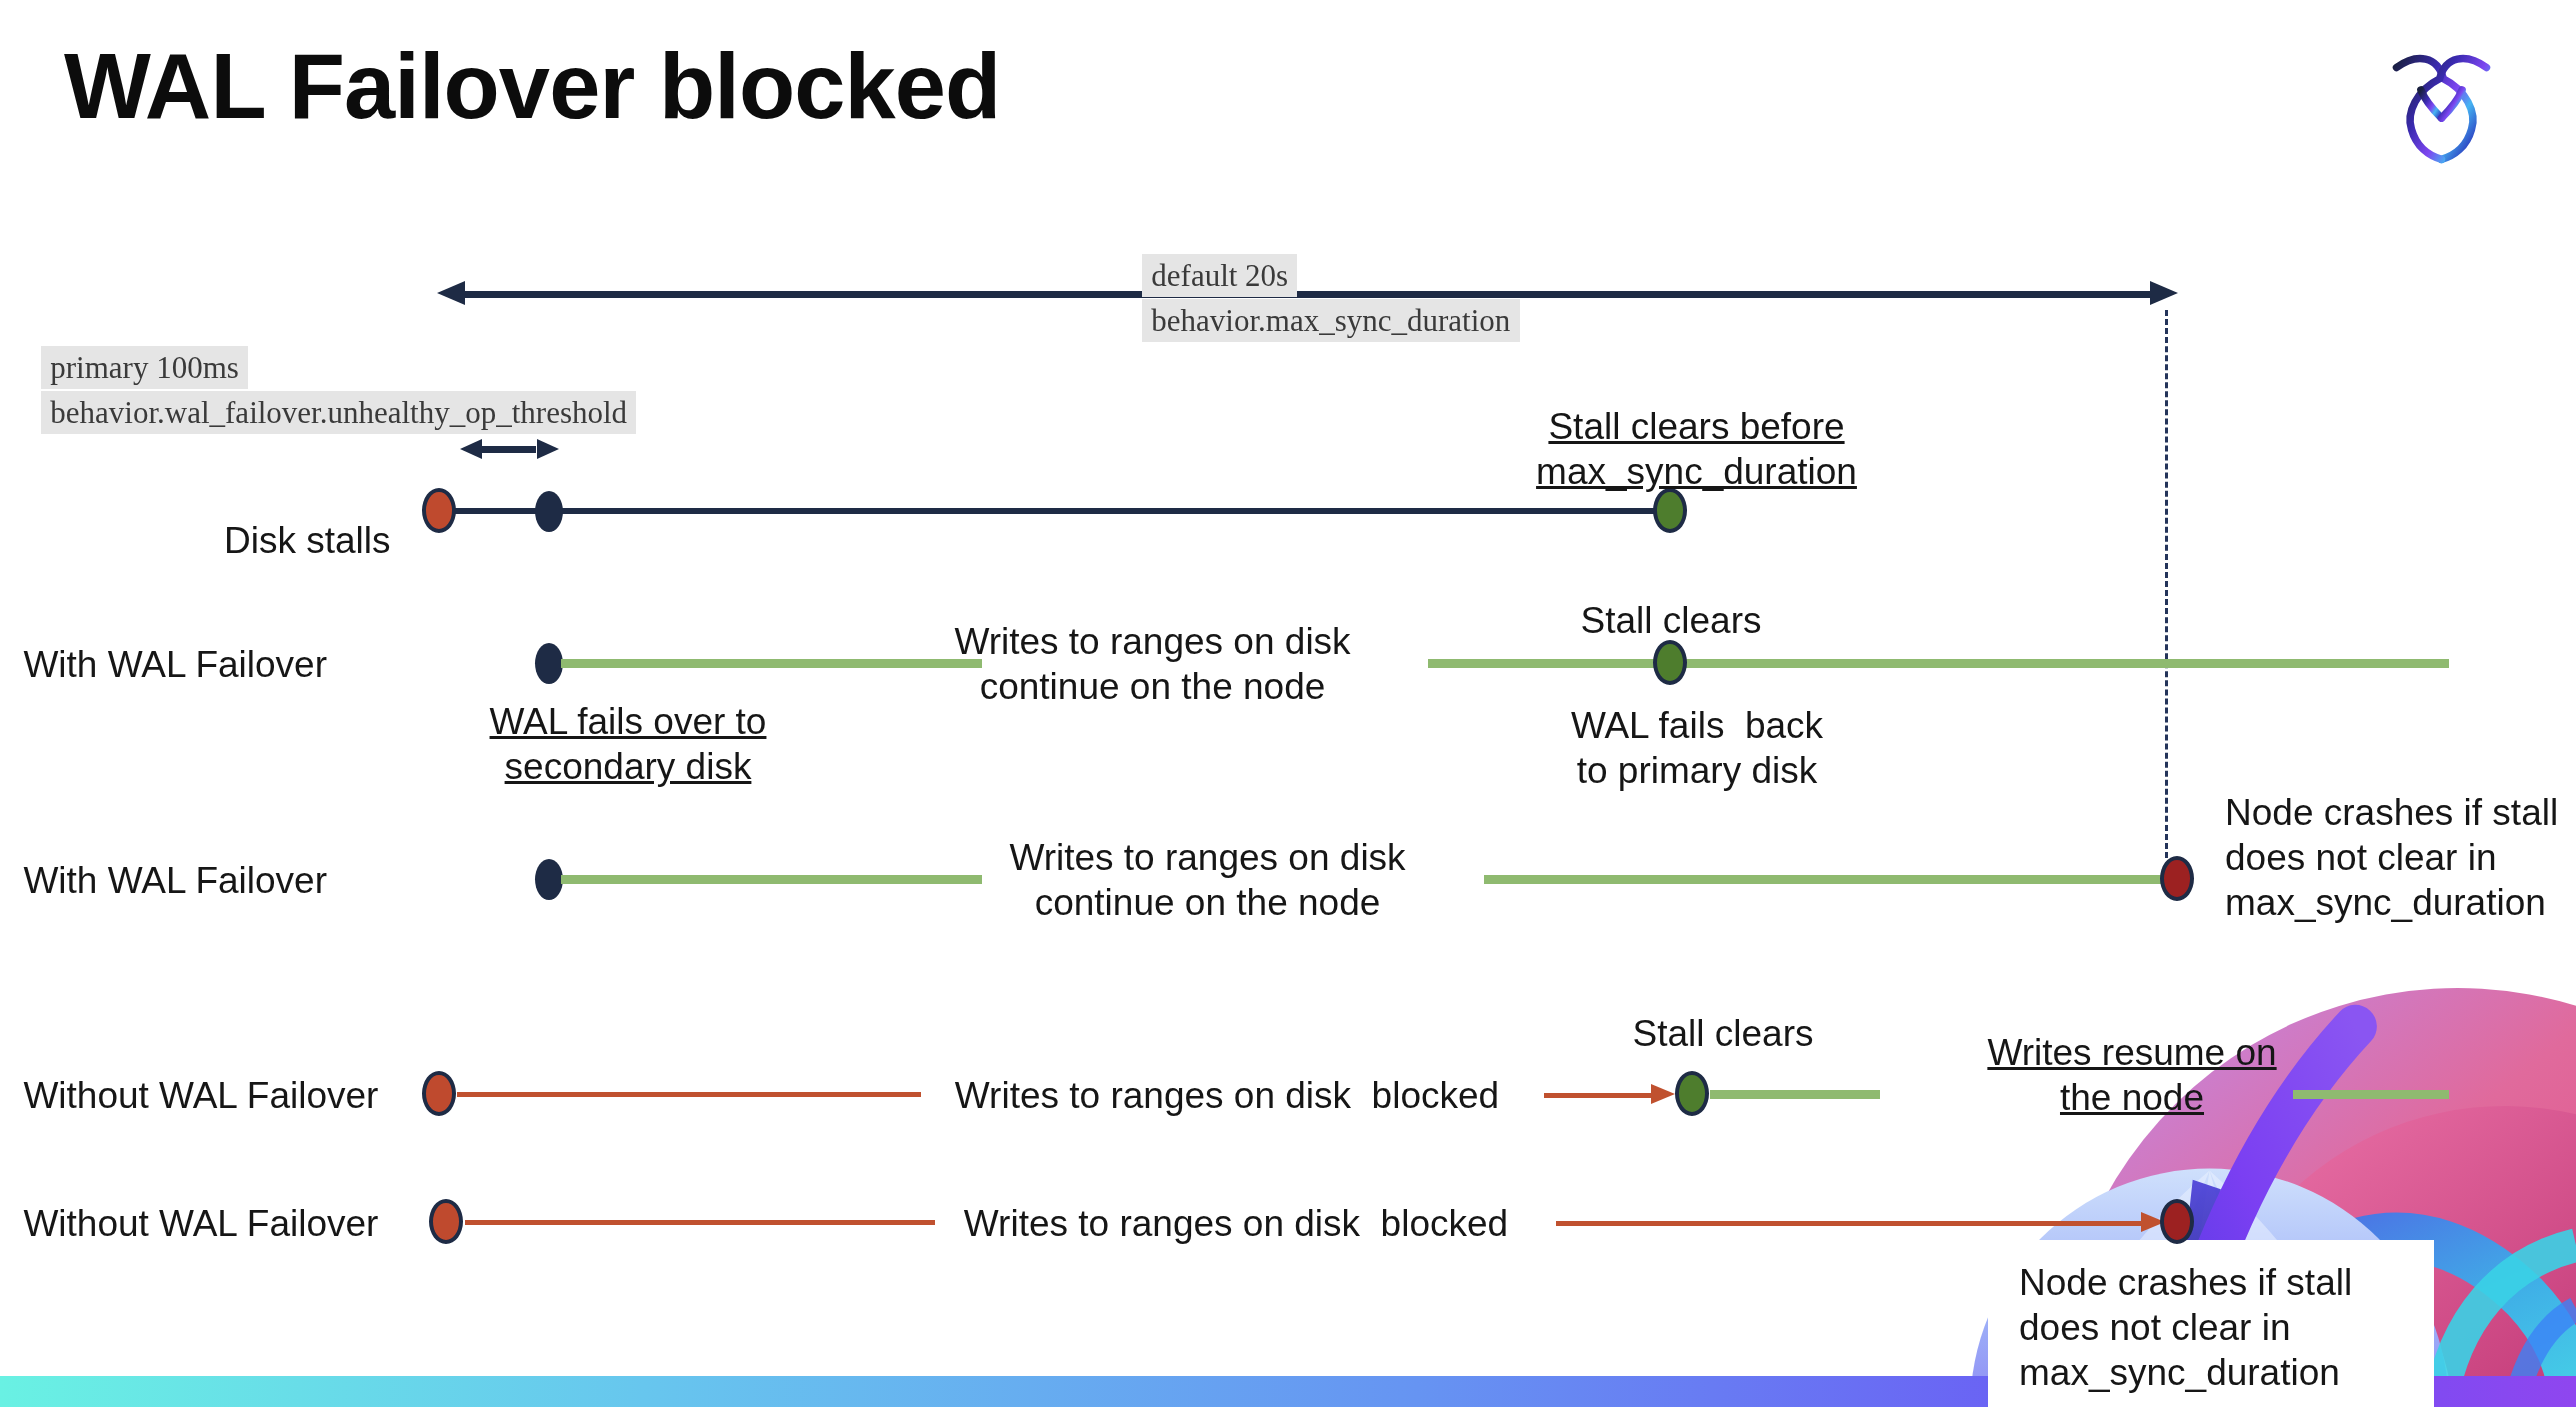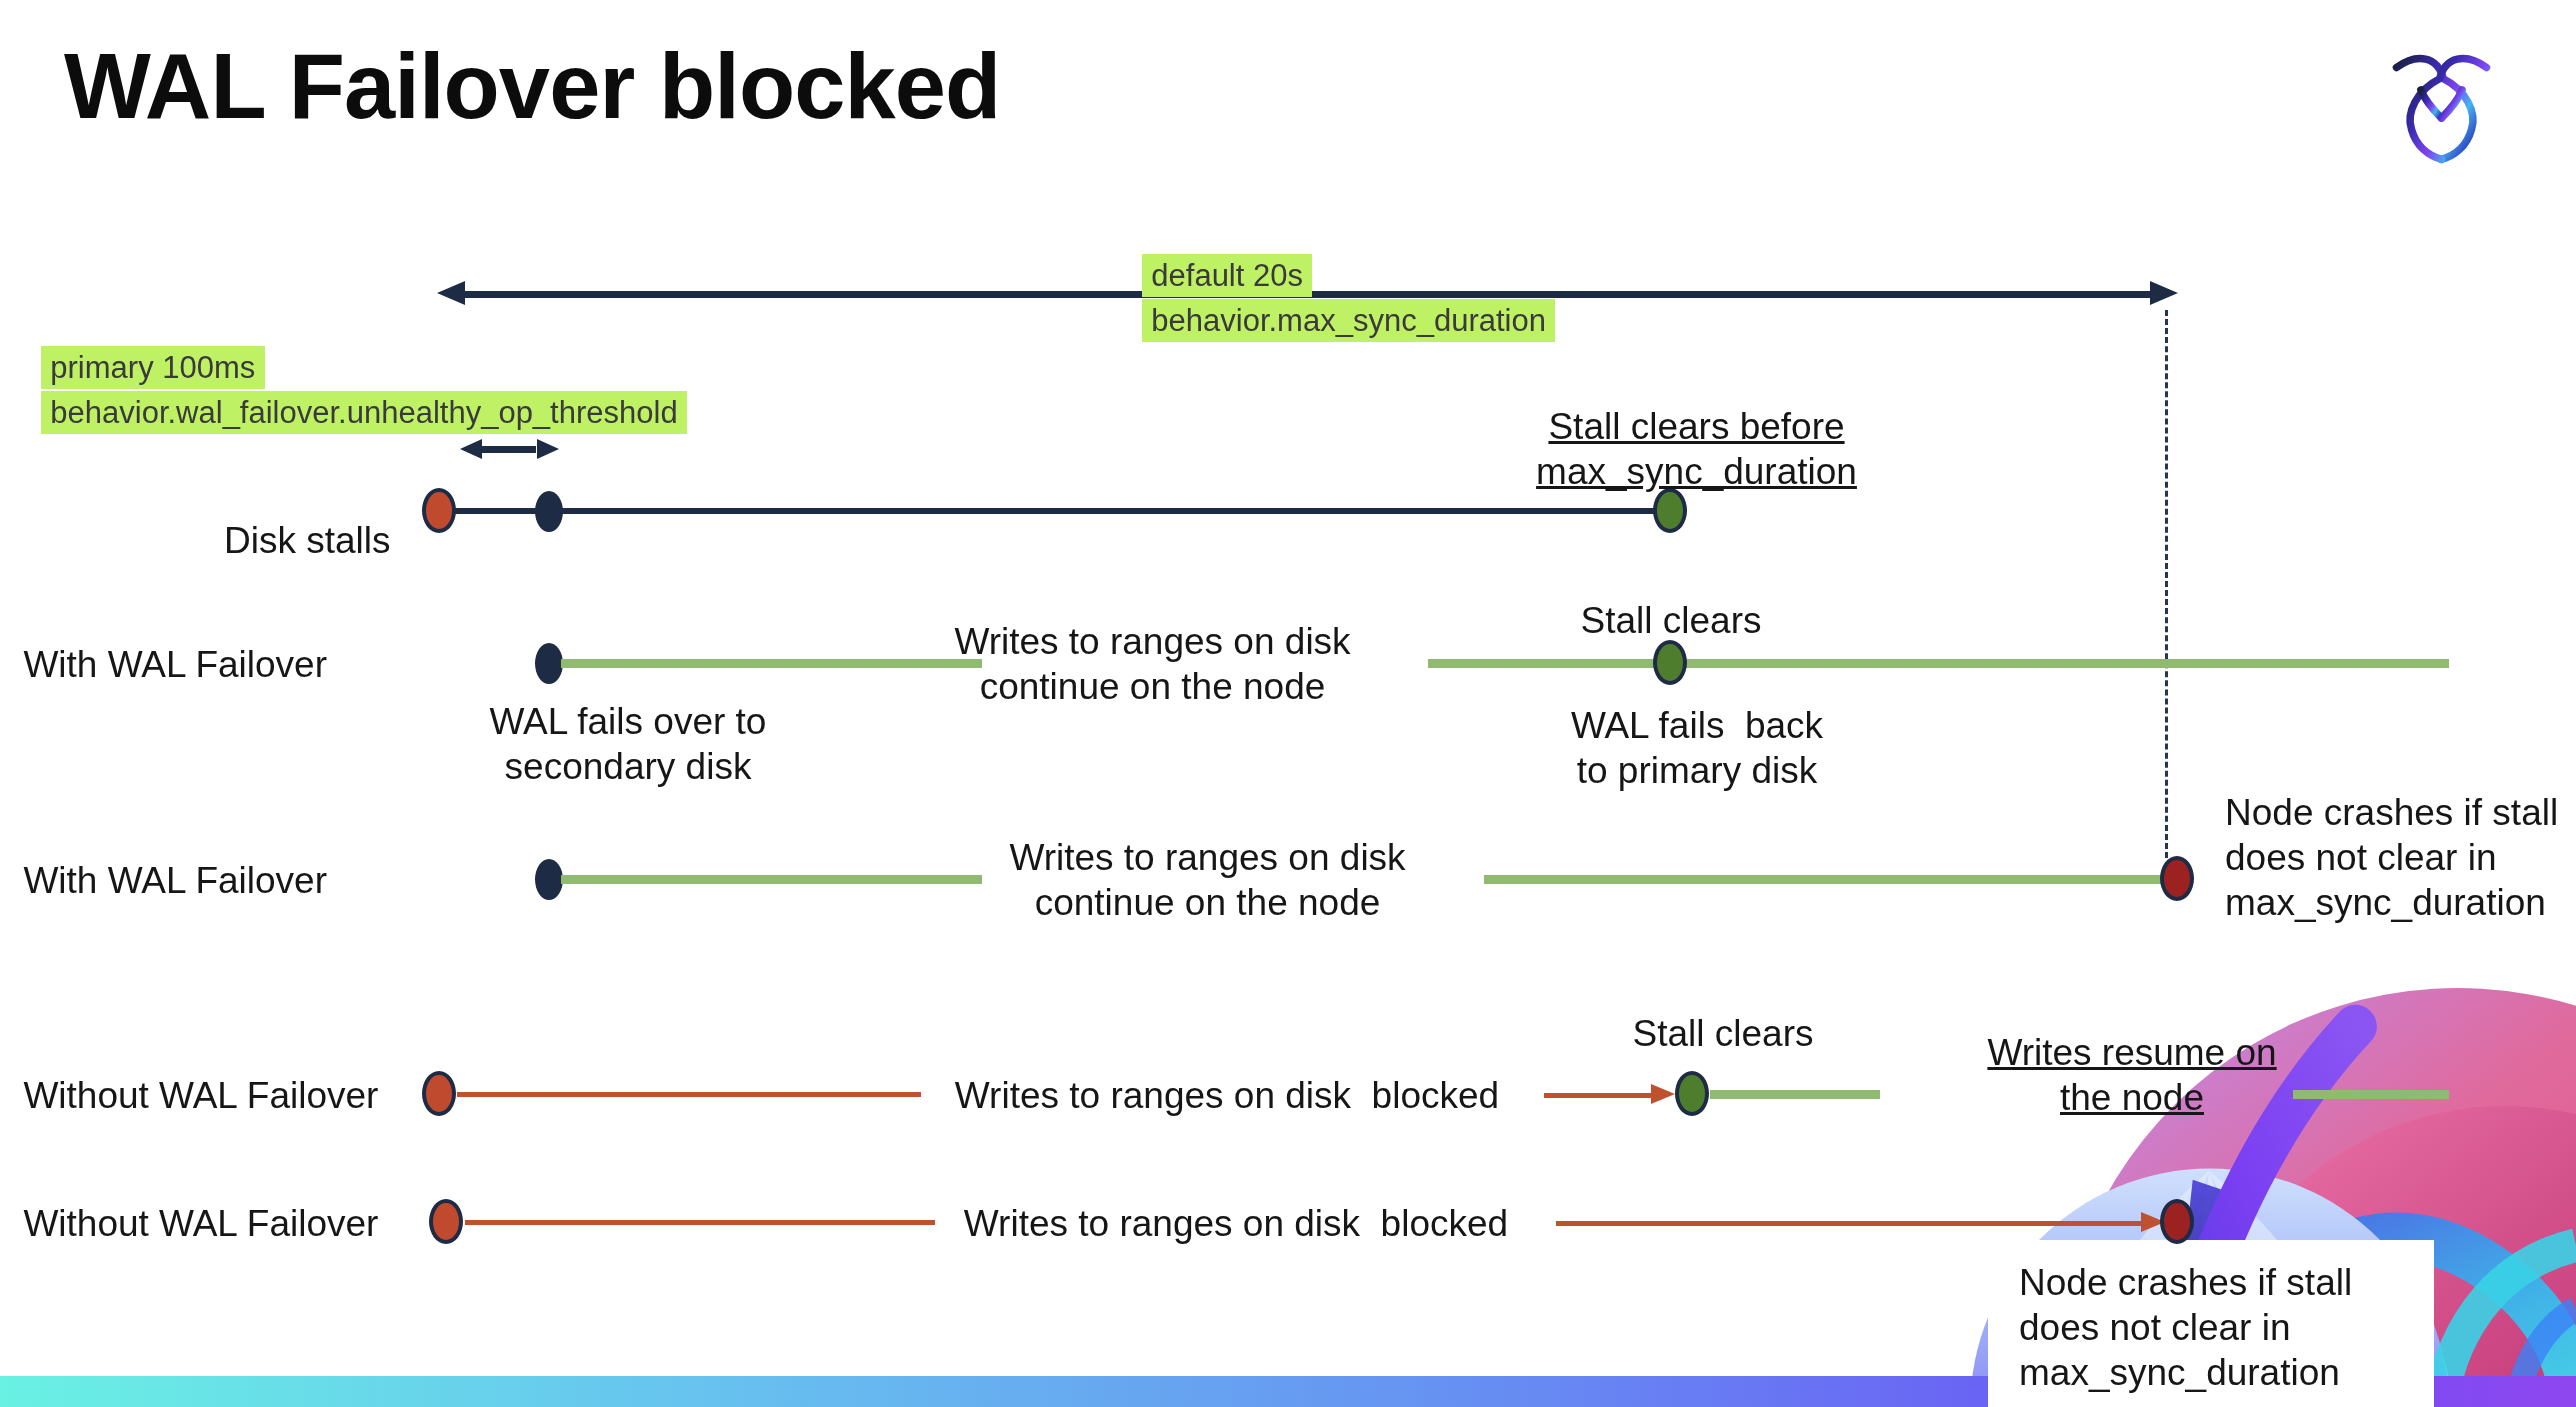--- a/index.html
+++ b/index.html
@@ -8,22 +8,22 @@
     font-family:"Liberation Sans","DejaVu Sans",sans-serif;color:#141414;
   }
   .abs{position:absolute;}
   .z1{z-index:1}.z2{z-index:2}.z3{z-index:3}.z4{z-index:4}
 
   .page-title{
     left:64px;top:34px;font-size:92px;font-weight:bold;letter-spacing:-0.9px;color:#0c0c0c;
   }
 
   .code{
-    font-family:Liberation Sans, sans-serif;
-    font-size:31px;color:#3a3a3a;background:#bef264;padding:2.8px 9.3px;line-height:37px;
+    font-family:Liberation Serif, serif;
+    font-size:31px;color:#3a3a3a;background:#e5e5e5;padding:2.8px 9.3px;line-height:37px;
     white-space:pre;display:inline-block;text-align:center;
   }
 
   .txt{font-size:37px;line-height:45px;white-space:pre-wrap;color:#161616;}
   .center{text-align:center;}
   .rowlabel{font-size:37px;line-height:45px;color:#161616;white-space:nowrap;}
 
   
   .nline{background:#1e2b45;height:5.6px;}
   .gline{background:#8fba70;height:9.3px;}
@@ -145,21 +145,21 @@
 max_sync_duration</div>
 
 <div class="abs z4 rowlabel" style="left:23.4px;top:642px;">With WAL Failover</div>
 <div class="abs z4 dot-n" style="left:535px;top:643px;"></div>
 <div class="abs z4 gline" style="left:561px;top:659px;width:421px;"></div>
 <div class="abs z4 txt center" style="left:942px;top:619px;width:421px;">Writes to ranges on disk
 continue on the node</div>
 <div class="abs z4 gline" style="left:1428px;top:659px;width:1021px;"></div>
 <div class="abs z4 dot-c green" style="left:1653px;top:640px;"></div>
 <div class="abs z4 txt center" style="left:1531px;top:598px;width:280px;">Stall clears</div>
-<div class="abs z4 txt center" style="left:441px;top:699px;width:374px;">WAL fails over to
+<div class="abs z4 txt center" style="left:441px;top:699px;width:374px;text-decoration:underline;">WAL fails over to
 secondary disk</div>
 <div class="abs z4 txt center" style="left:1510px;top:703px;width:374px;text-align:center;">WAL fails  back
 to primary disk</div>
 
 <div class="abs z4 rowlabel" style="left:23.4px;top:858px;">With WAL Failover</div>
 <div class="abs z4 dot-n" style="left:535px;top:859px;"></div>
 <div class="abs z4 gline" style="left:561px;top:875px;width:421px;"></div>
 <div class="abs z4 txt center" style="left:997px;top:835px;width:421px;">Writes to ranges on disk
 continue on the node</div>
 <div class="abs z4 gline" style="left:1484px;top:875px;width:677px;"></div>

